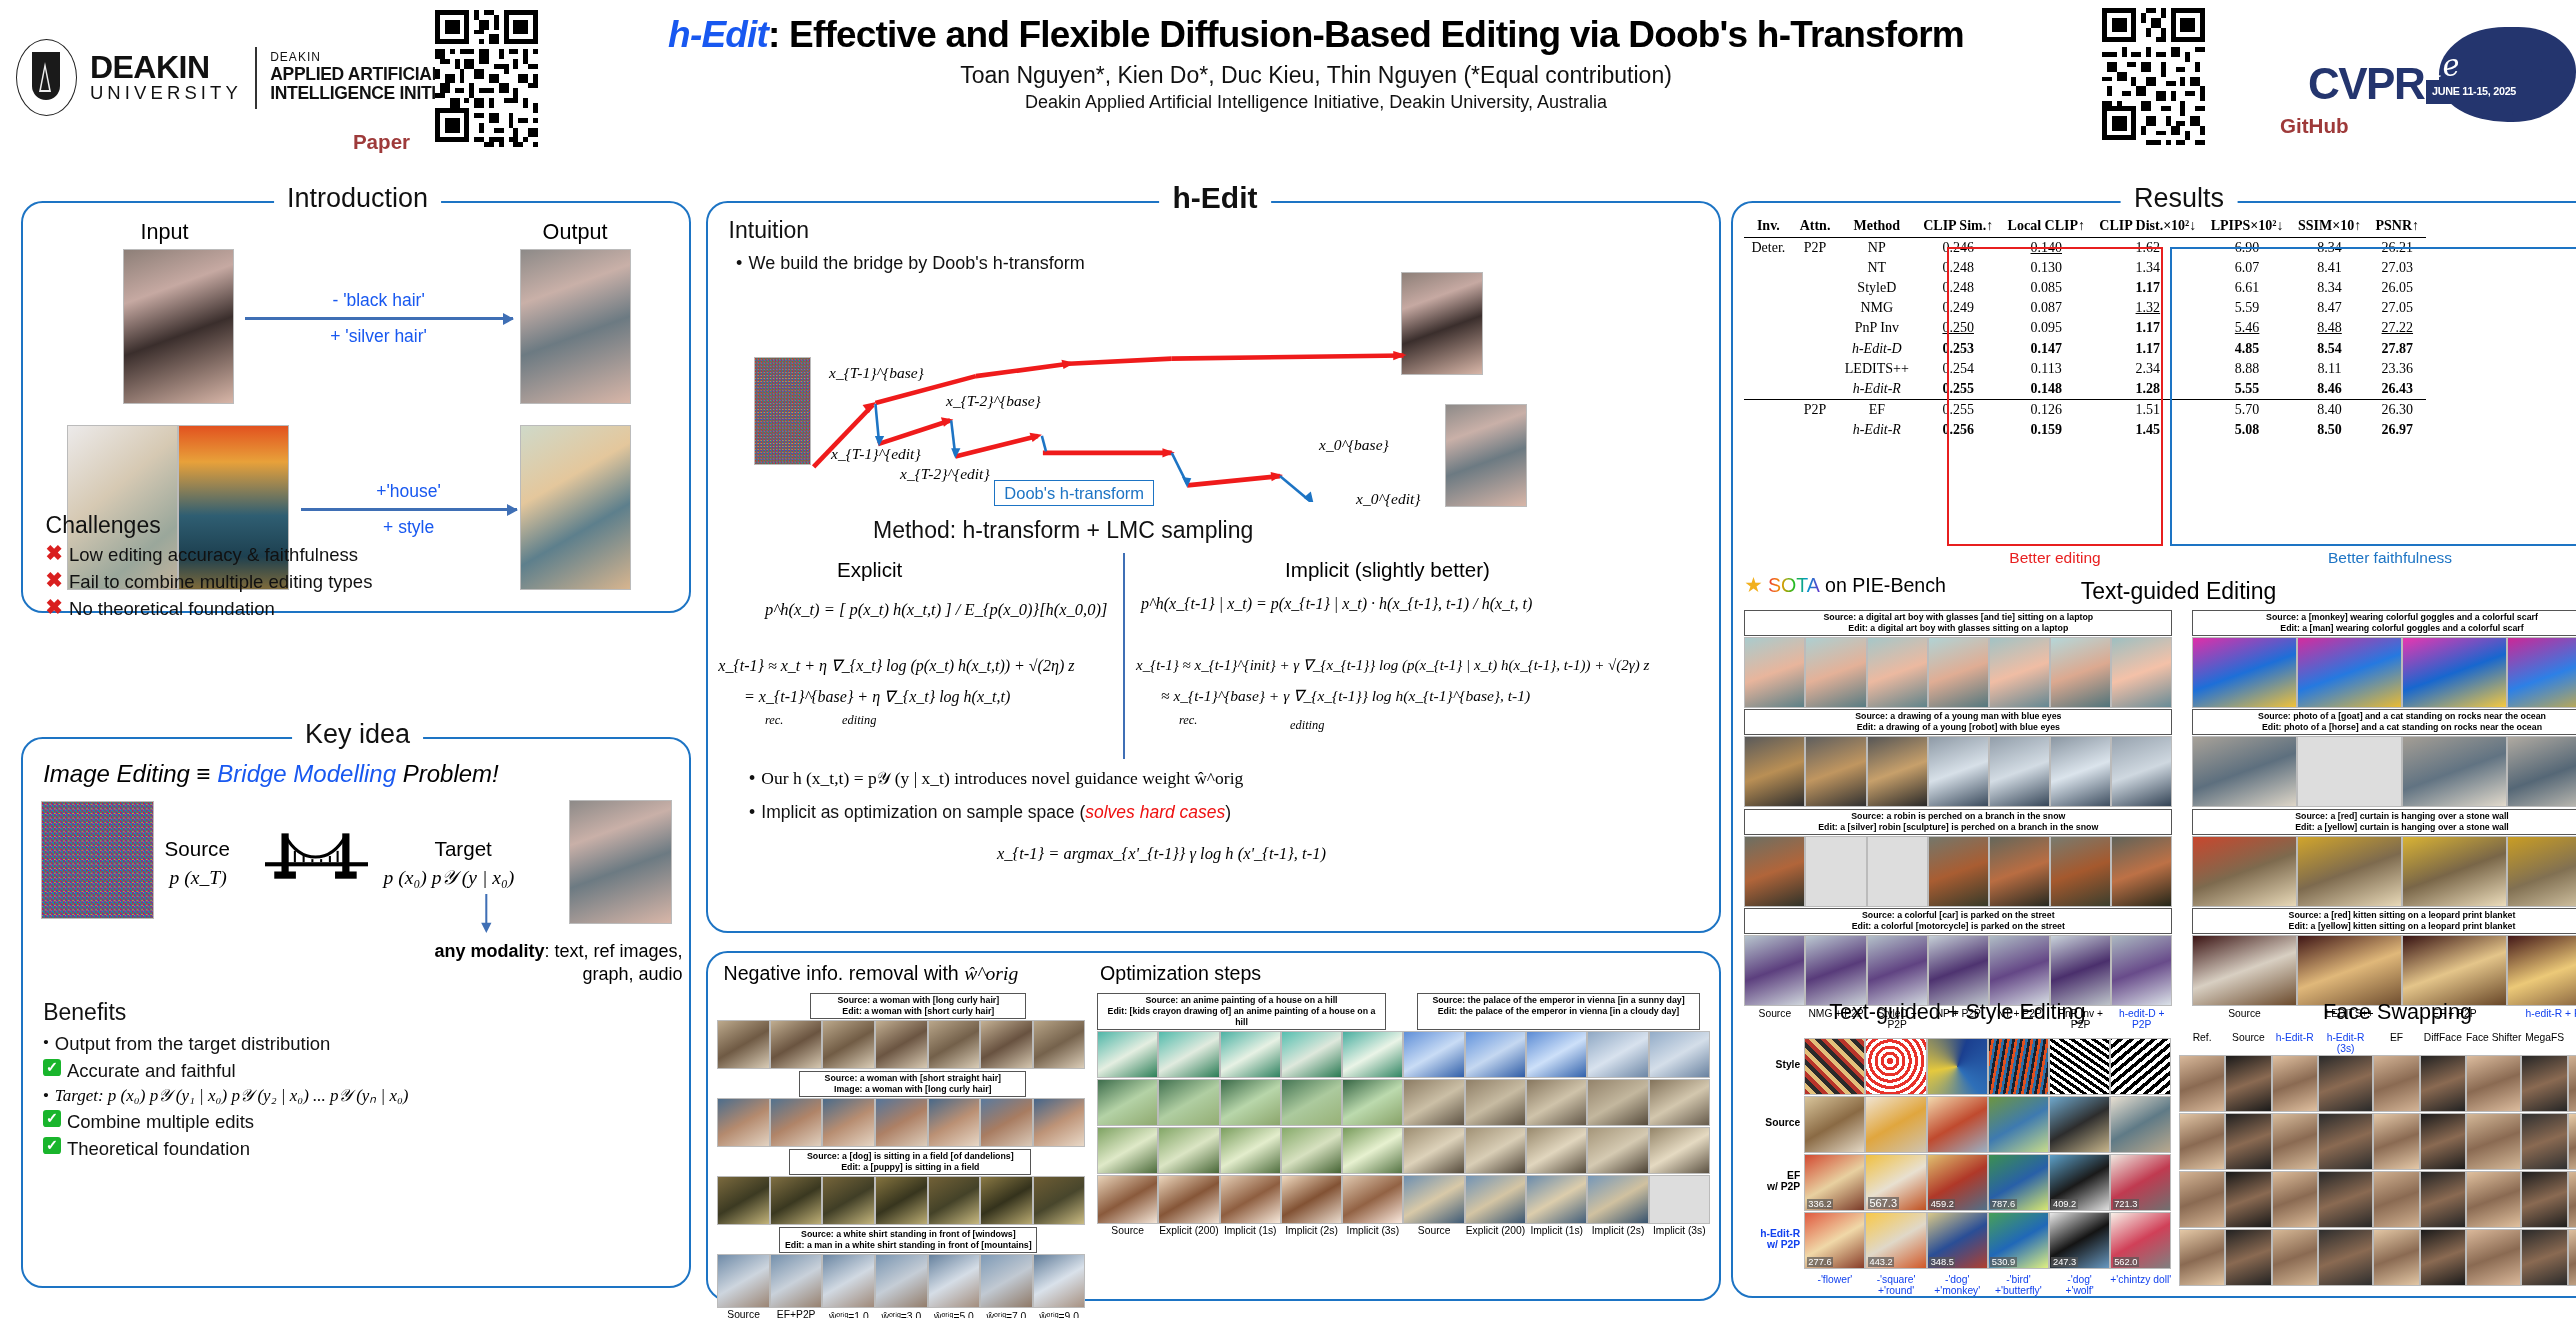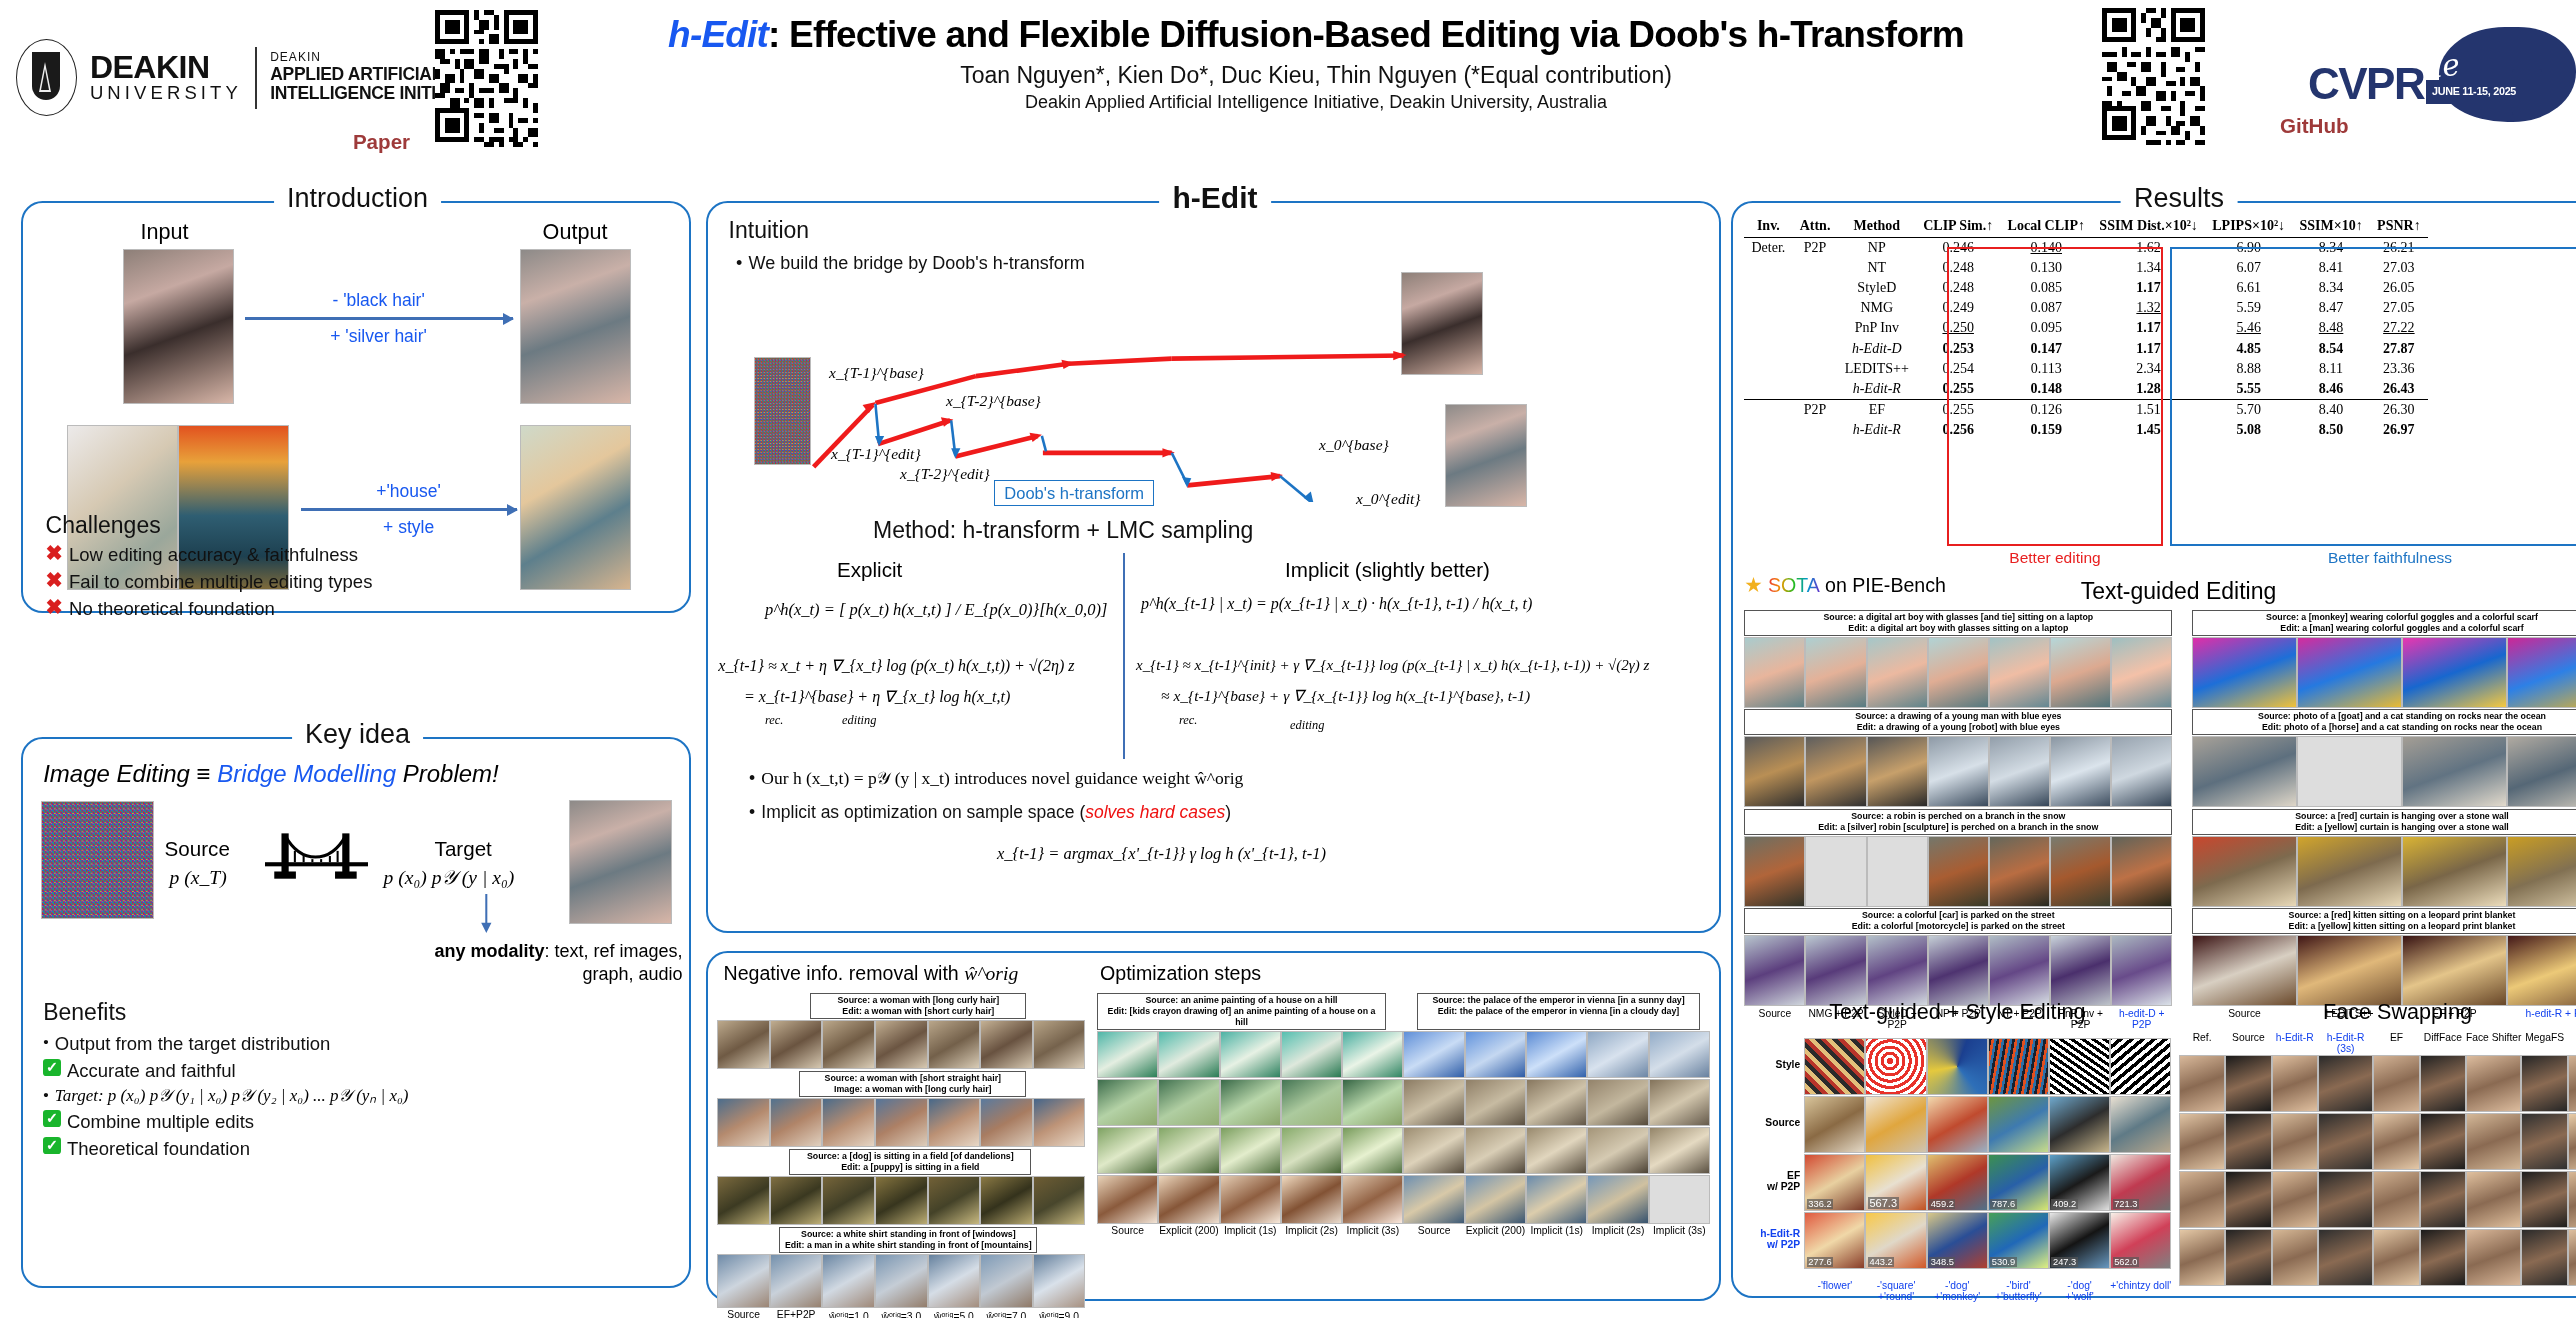--- a/index.html
+++ b/index.html
@@ -639,21 +639,21 @@
 
     <div style="position:absolute;left:11.3px;top:13.4px;">
       <table class="res">
         <thead>
             <tr>
           <th>Inv.</th>
           <th>Attn.</th>
           <th>Method</th>
           <th>CLIP Sim.↑</th>
           <th>Local CLIP↑</th>
-          <th>SSIM Dist.×10²↓</th>
+          <th>CLIP Dist.×10²↓</th>
           <th>LPIPS×10²↓</th>
           <th>SSIM×10↑</th>
           <th>PSNR↑</th>
         </tr>
           </thead>
         <tbody id="res-body">
             <tr class="dblline">
               <td>Deter.</td>
               <td>P2P</td>
               <td>NP</td>
@@ -944,21 +944,21 @@
             <span style="position:absolute;left:1.5px;bottom:1px;background:#555a;color:#fff;font-size:9.3px;padding:0 1.5px;">530.9</span>
             </div>
           <div class="imgbox" style="flex:1;background:linear-gradient(150deg,#e8e8e8,#141414,#6898c0);position:relative;">
             <span style="position:absolute;left:1.5px;bottom:1px;background:#555a;color:#fff;font-size:9.3px;padding:0 1.5px;">247.3</span>
             </div>
           <div class="imgbox" style="flex:1;background:linear-gradient(150deg,#f8f0e8,#d04058,#808080);position:relative;">
             <span style="position:absolute;left:1.5px;bottom:1px;background:#555a;color:#fff;font-size:9.3px;padding:0 1.5px;">562.0</span>
             </div>
         </div>
       </div>
-      <div style="display:flex;margin-top:11px;padding-left:61px;">
+      <div style="display:flex;margin-top:5px;padding-left:61px;">
         <div class="collab blue" style="flex:1;white-space:pre-line;">-'flower'</div>
         <div class="collab blue" style="flex:1;white-space:pre-line;">-'square'
 +'round'</div>
         <div class="collab blue" style="flex:1;white-space:pre-line;">-'dog'
 +'monkey'</div>
         <div class="collab blue" style="flex:1;white-space:pre-line;">-'bird'
 +'butterfly'</div>
         <div class="collab blue" style="flex:1;white-space:pre-line;">-'dog'
 +'wolf'</div>
         <div class="collab blue" style="flex:1;white-space:pre-line;">+'chintzy doll'</div>

